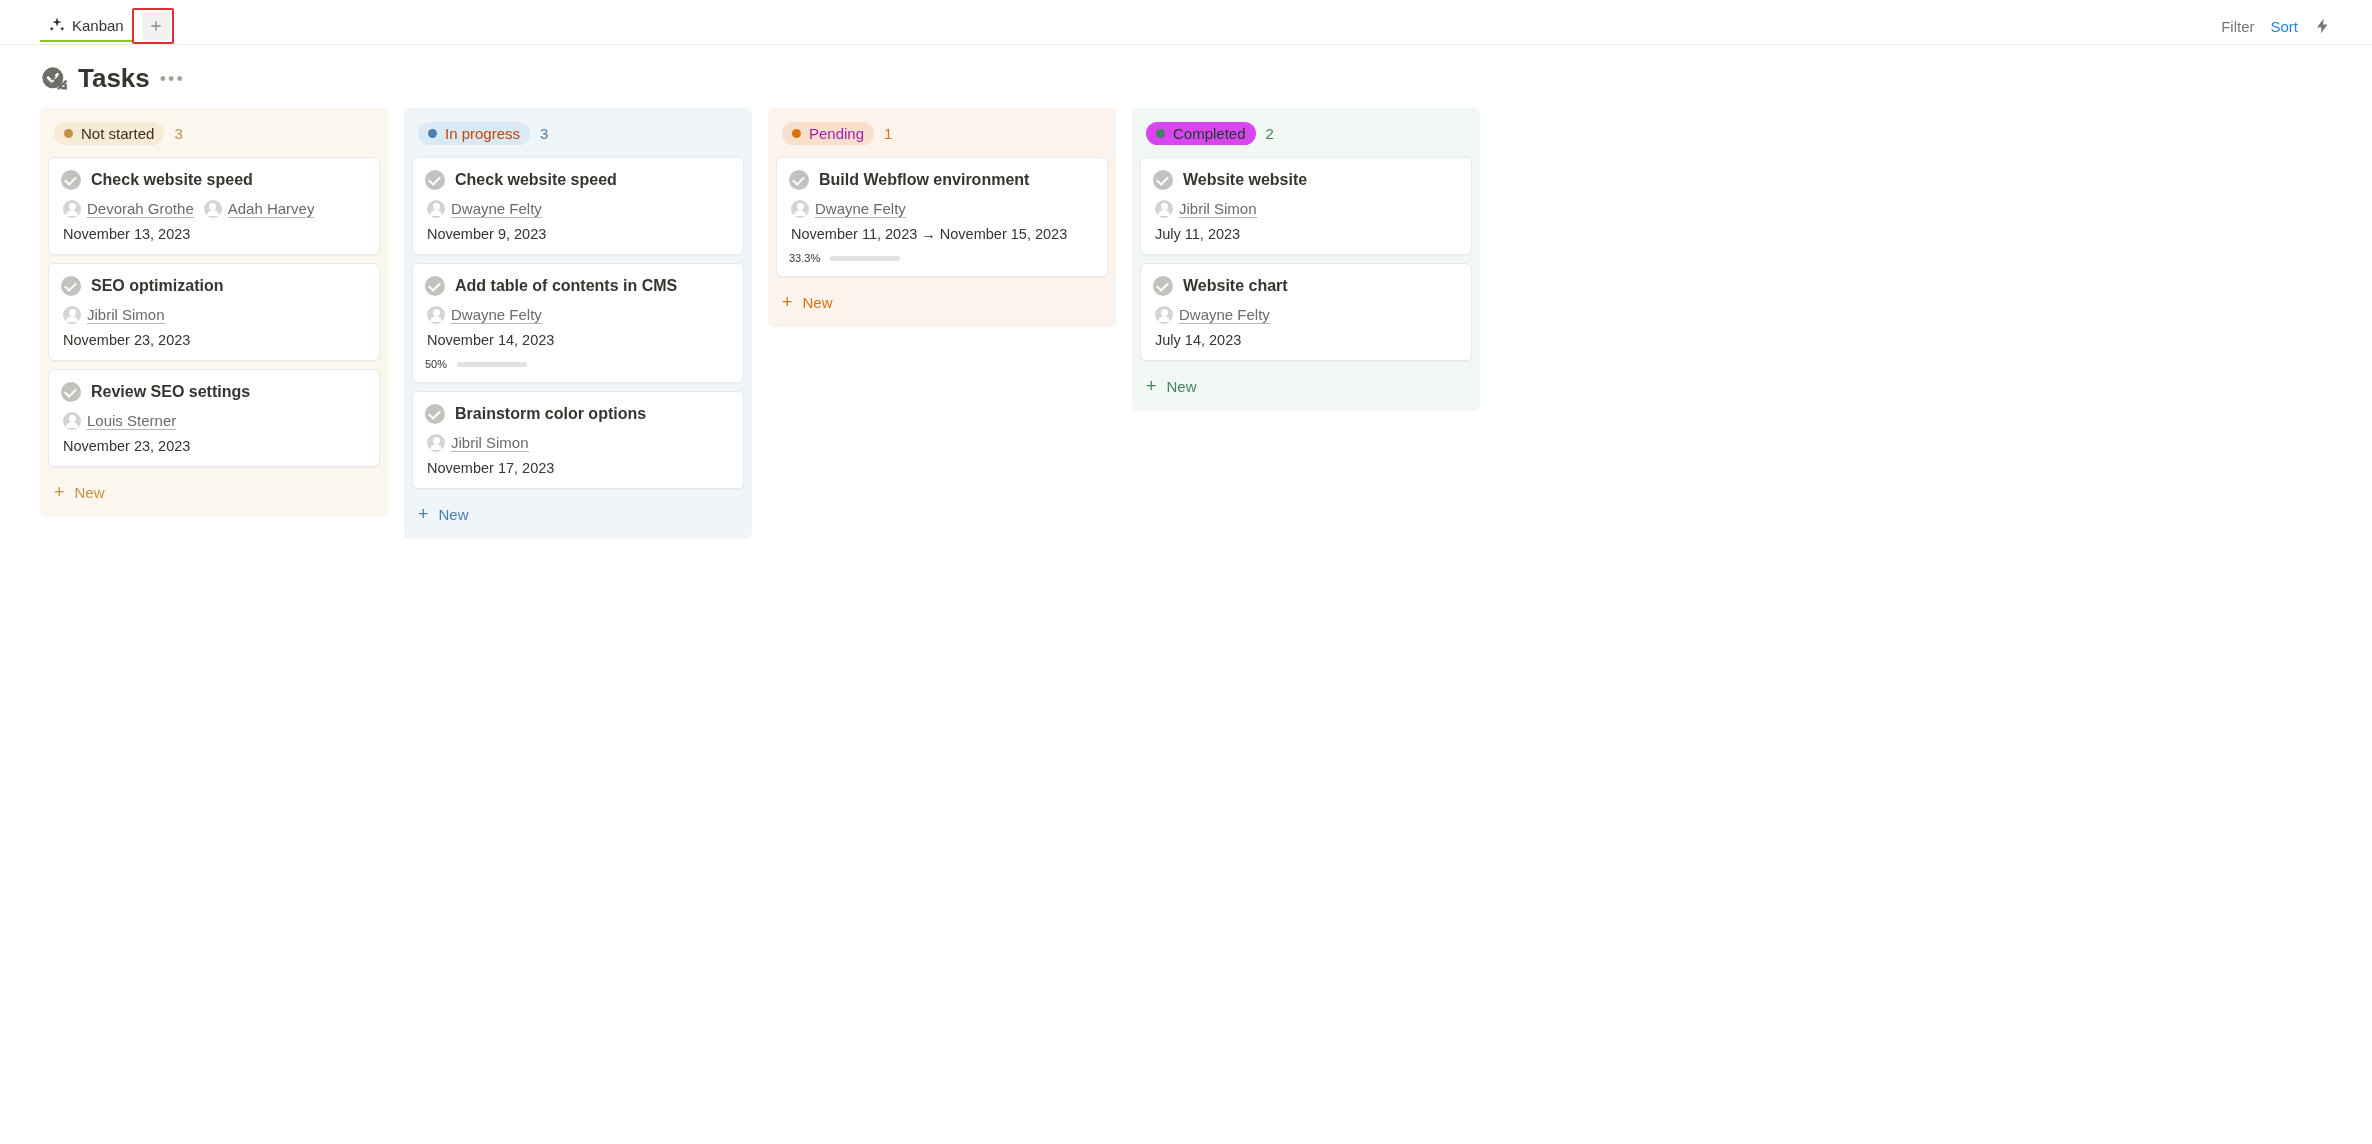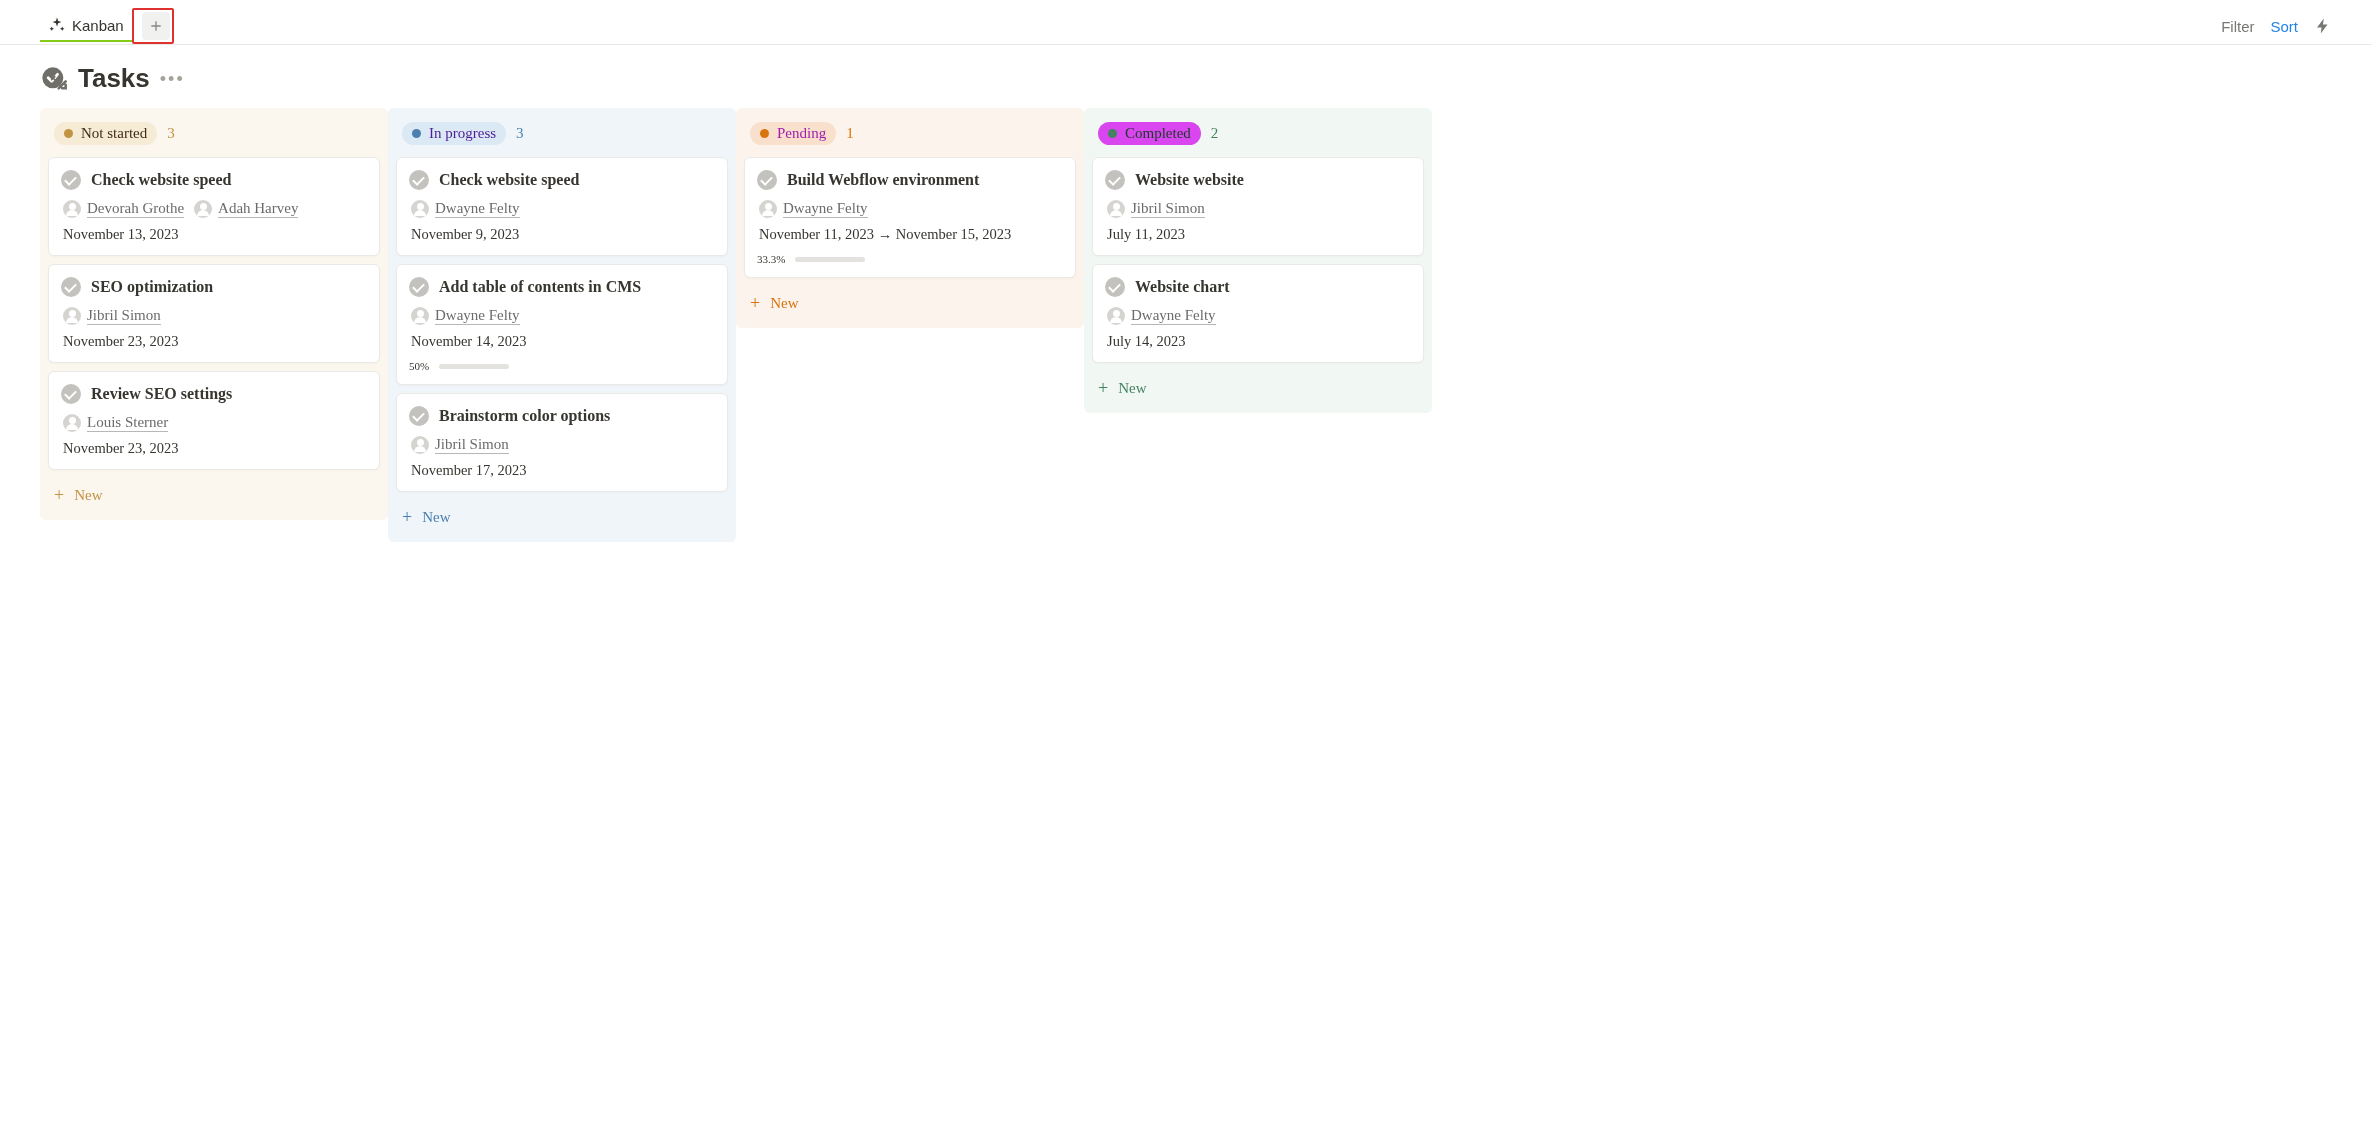--- a/index.html
+++ b/index.html
@@ -62,23 +62,22 @@
   gap: 10px;
   padding: 18px 0 14px 0;
 }
 .title-icon { width: 28px; height: 28px; }
 .title-text { font-size: 26px; font-weight: 700; }
 .title-more { color: #a5a29a; letter-spacing: 2px; font-size: 18px; cursor: pointer; line-height: 1; }
 
 
 .board {
   display: flex;
-  gap: 0;
+  gap: 16px;
   align-items: flex-start;
-  font-family: Liberation Serif, serif;
 }
 .column {
   width: 348px;
   flex: 0 0 348px;
   border-radius: 6px;
   padding: 8px;
 }
 .col-notstarted { background: #fbf7ee; }
 .col-inprogress { background: #f0f5fa; }
 .col-pending    { background: #fbf3ec; }
@@ -93,21 +92,21 @@
 }
 .status-pill {
   display: inline-flex;
   align-items: center;
   gap: 8px;
   padding: 3px 10px;
   border-radius: 14px;
   font-weight: 500;
 }
 .pill-notstarted { background: #f6ecd5; color: #402c1b; }
-.pill-inprogress { background: #dbe9f5; color: #4c1d95; }
+.pill-inprogress { background: #dbe9f5; color: #c2410c; }
 .pill-pending    { background: #f8e0cc; color: #a21caf; }
 .pill-completed  { background: #d946ef; color: #1c3829; }
 .status-dot { width: 9px; height: 9px; border-radius: 50%; }
 .dot-notstarted { background: #c29343; }
 .dot-inprogress { background: #4a7fb0; }
 .dot-pending    { background: #d9730d; }
 .dot-completed  { background: #448361; }
 .col-count { color: inherit; font-weight: 400; }
 .count-notstarted { color: #c29343; }
 .count-inprogress { color: #4a7fb0; }

